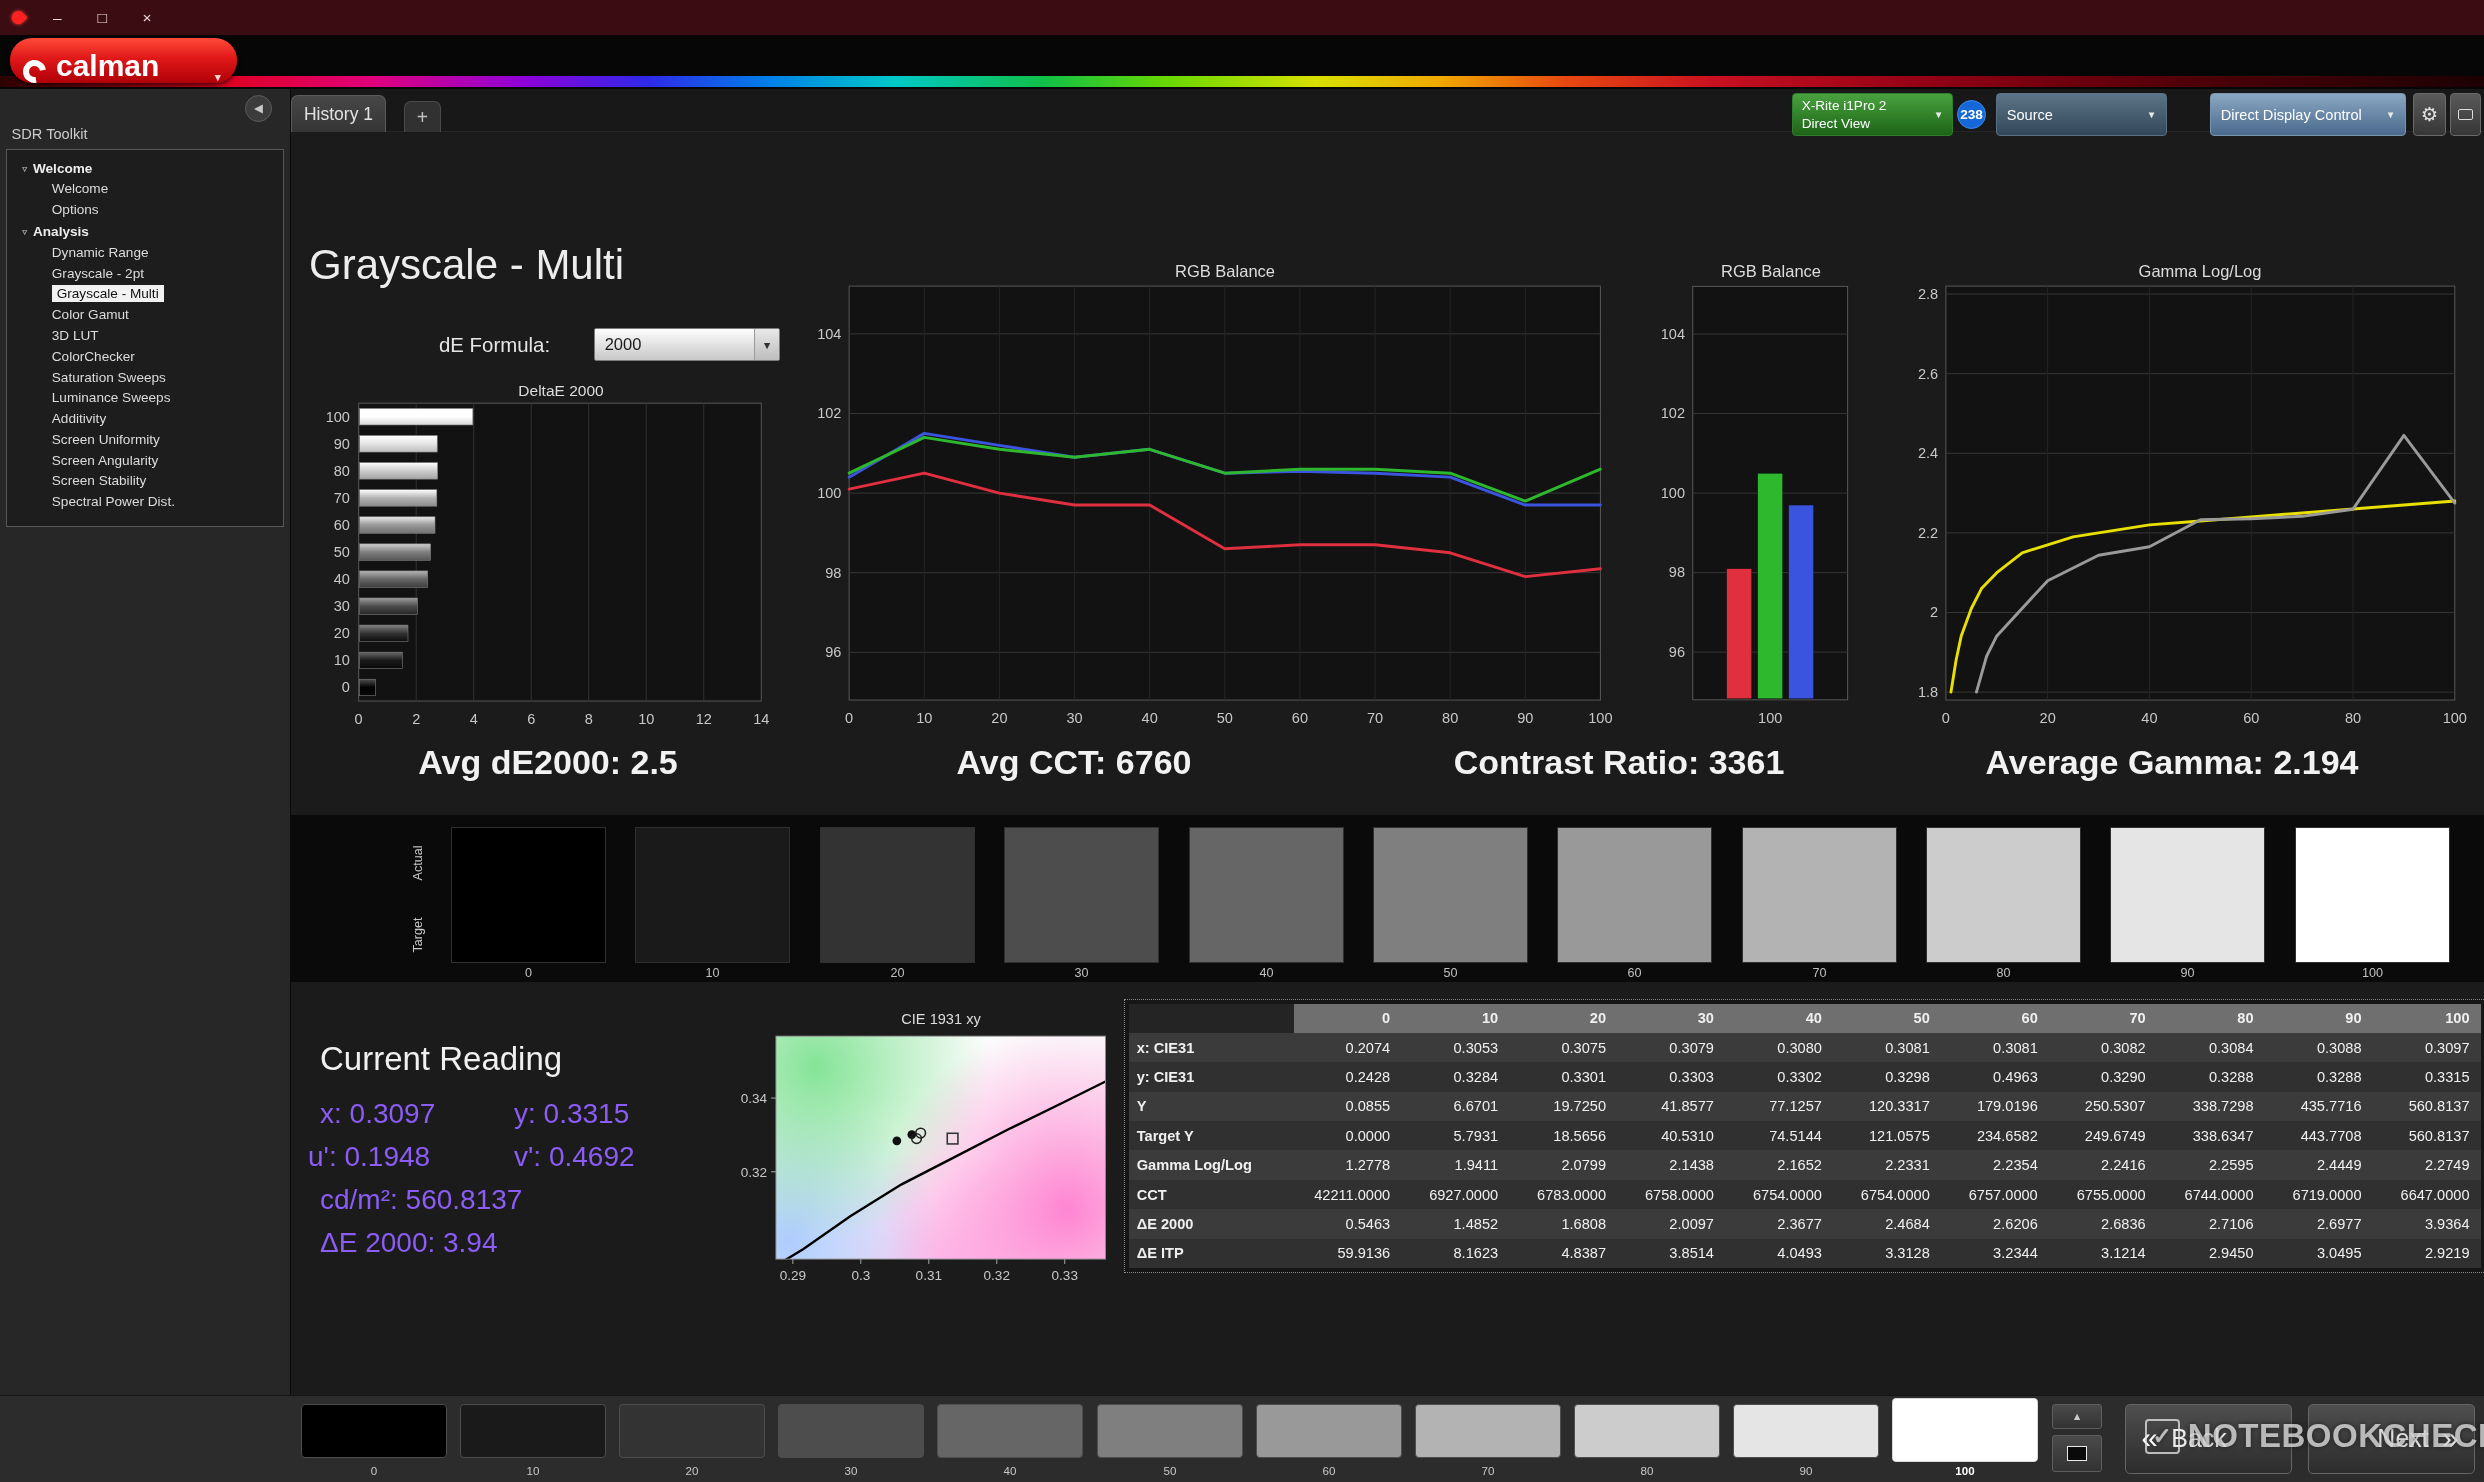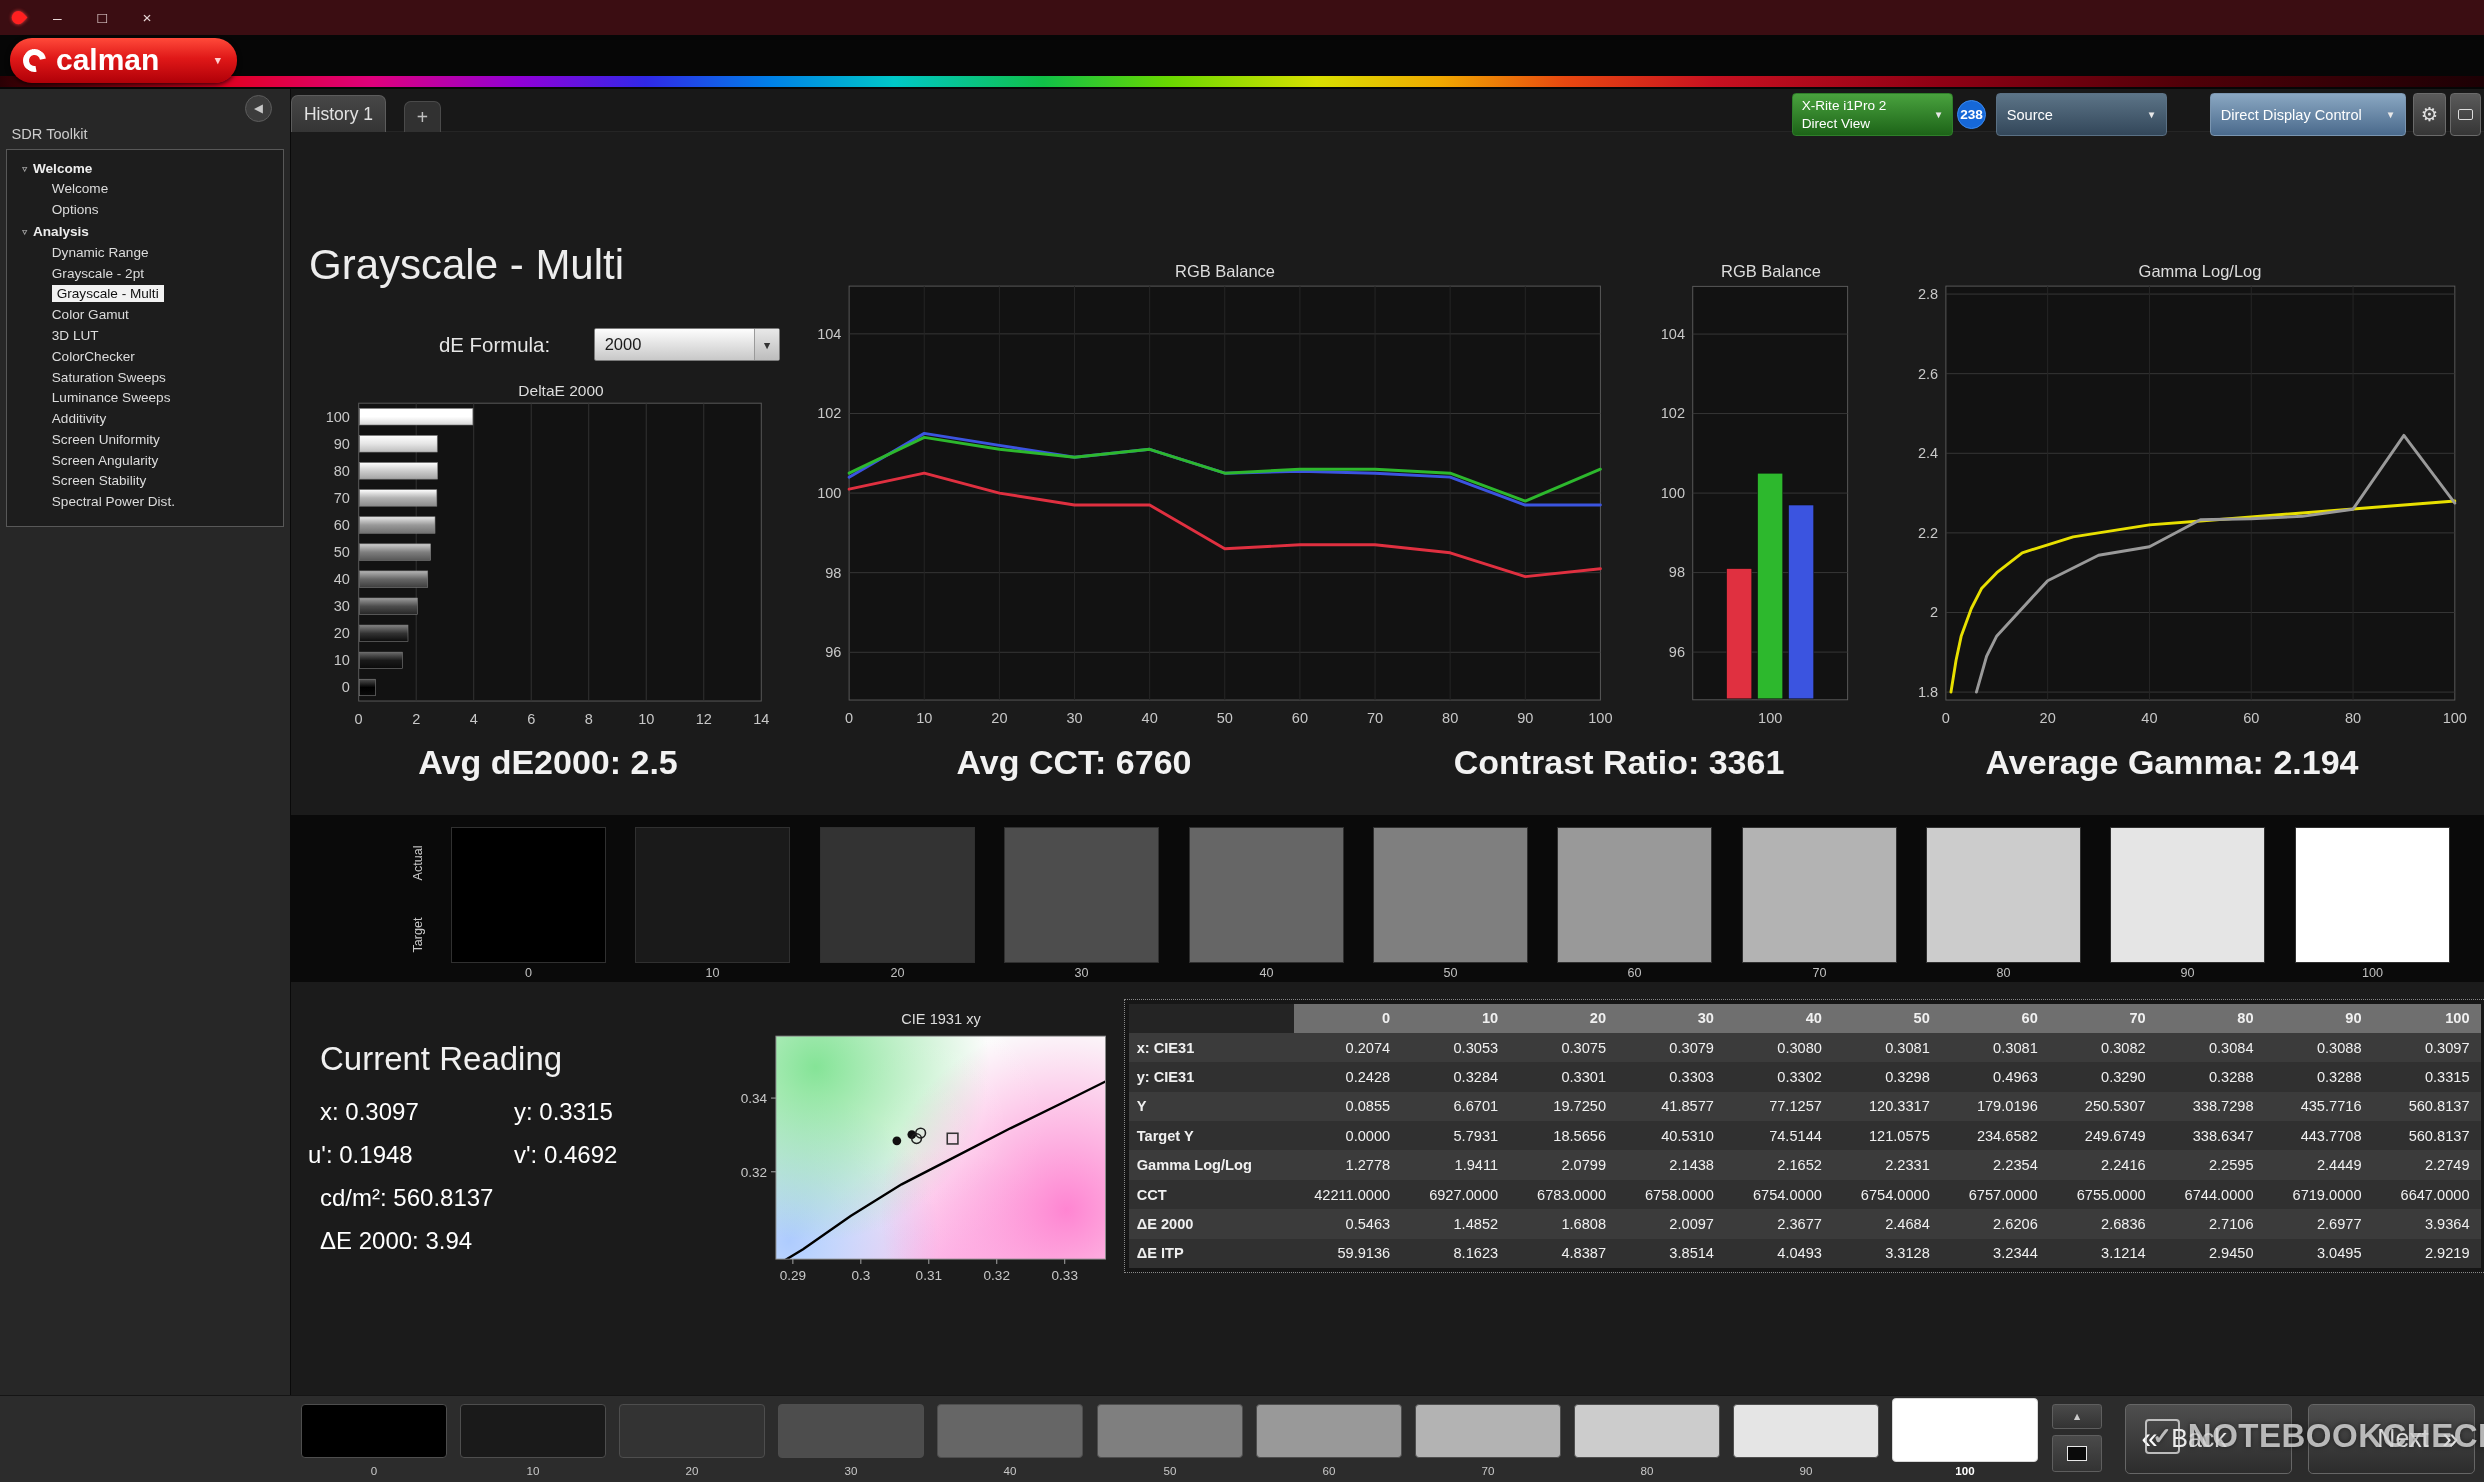--- a/index.html
+++ b/index.html
@@ -8,21 +8,21 @@
   svg{font-family:"Liberation Sans",sans-serif}
   
   .titlebar{position:absolute;left:0;top:0;width:2484px;height:35px;background:#3b0d12;display:flex;align-items:center;gap:11.6px;padding:0 11.6px}
   .drop-icon{width:12.6px;height:12.6px;background:#ff2020;border-radius:50% 0 50% 50%;transform:rotate(45deg);box-shadow:0 0 3.9px #ff4040;flex:none}
   .title-text{color:#e0b4b4;font-size:14.6px;flex:1;white-space:nowrap;overflow:hidden}
   .win-btns{display:flex;gap:1.9px}
   .win-btn{width:43px;height:29px;display:flex;align-items:center;justify-content:center;color:#e8d8d8;font-size:15.5px}
   
   .logobar{position:absolute;left:0;top:35px;width:2484px;height:54px;background:#060606}
   .rainbow{position:absolute;left:0;bottom:1.9px;width:100%;height:11.6px;background:linear-gradient(90deg,#2a0004 0%,#8f0010 5%,#e00020 9%,#e0007c 15%,#9000d8 21%,#3028e8 26%,#0080e8 31%,#00c8c8 36%,#10c048 42%,#68d800 47%,#d8e000 53%,#f0a800 58%,#e84810 63%,#c81020 69%,#900014 78%,#500008 88%,#1c0004 100%)}
-  .logo{position:absolute;left:9.7px;top:2.9px;width:227px;height:45px;border-radius:22px;background:linear-gradient(#ff4a3a 0%,#e01818 45%,#b00008 100%);display:flex;align-items:center;gap:9.7px;padding:0 13.6px;box-shadow:0 1.9px 5.8px rgba(0,0,0,.7)}
+  .logo{position:absolute;left:9.7px;top:2.9px;width:227px;height:45px;border-radius:22px;background:linear-gradient(#ff4a3a 0%,#e01818 45%,#b00008 100%);display:flex;align-items:flex-end;gap:9.7px;padding:0 13.6px;box-shadow:0 1.9px 5.8px rgba(0,0,0,.7)}
   .logo-c{width:23px;height:23px;border:6.8px solid #fff;border-radius:50%;border-right-color:transparent;transform:rotate(35deg);flex:none}
   .logo-text{color:#fff;font-size:30px;font-weight:bold;flex:1}
   .logo-arrow{color:#ffd0d0;font-size:10.7px}
   
   .toolbar-band{position:absolute;left:291px;top:89px;width:2193px;height:43px;background:#181818;border-bottom:1px solid #252525}
   .tab-history{position:absolute;left:291px;top:95px;width:95px;height:37px;background:linear-gradient(#474747,#353535);border:1px solid #5c5c5c;border-bottom:none;border-radius:6.8px 6.8px 0 0;color:#e2e2e2;font-size:17.5px;display:flex;align-items:center;justify-content:center}
   .tab-add{position:absolute;left:404px;top:101px;width:37px;height:31px;background:#313131;border:1px solid #4a4a4a;border-bottom:none;border-radius:6.8px 6.8px 0 0;color:#c0c0c0;font-size:19.4px;display:flex;align-items:center;justify-content:center}
   .meter-btn{position:absolute;left:1792px;top:93px;width:161px;height:43px;background:linear-gradient(#49a23e,#1d6418);border:1px solid #2f7f2a;border-radius:3.9px;color:#fff;display:flex;align-items:center;padding:0 8.7px}
   .meter-lines{flex:1;display:flex;flex-direction:column;line-height:1.3;font-size:13.6px}
   .dd-arrow{font-size:9.7px;color:#e8e8e8;margin-left:5.8px;flex:none}
@@ -52,21 +52,21 @@
   .stat{position:absolute;top:743px;transform:translateX(-50%);font-size:34px;font-weight:bold;color:#f2f2f2;white-space:nowrap}
   
   .swatch-strip{position:absolute;left:291px;top:815px;width:2193px;height:167px;background:#0a0a0a}
   .rot-label{position:absolute;left:109px;color:#c8c8c8;font-size:12.6px;transform:rotate(-90deg)}
   .rot-label.actual{top:41px}
   .rot-label.target{top:113px}
   .swatch{position:absolute;top:11.6px;width:155px;height:136px;border:1px solid #303030}
   .swatch-label{position:absolute;top:151px;width:155px;text-align:center;font-size:12.6px;color:#c0c0c0}
   
   .cr-title{position:absolute;left:320px;top:1040px;font-size:33px;color:#f0f0f0}
-  .cr{position:absolute;font-size:24px;color:#ffffff;white-space:nowrap}
+  .cr{position:absolute;font-size:28px;color:#8b5cf6;white-space:nowrap}
   
   .cie-bg{position:absolute;left:776px;top:1036px;width:330px;height:223px;background-color:#fbfbfb;background-image:radial-gradient(circle at 88% 78%,rgba(255,120,205,.9),rgba(255,120,205,0) 55%),radial-gradient(circle at 12% 14%,rgba(120,225,140,.9),rgba(120,225,140,0) 50%),radial-gradient(circle at 4% 92%,rgba(160,195,255,.85),rgba(160,195,255,0) 40%),radial-gradient(circle at 50% 110%,rgba(255,165,230,.7),rgba(255,165,230,0) 45%),radial-gradient(circle at 45% 40%,rgba(255,255,255,.9),rgba(255,255,255,0) 60%)}
   
   .datatable-wrap{position:absolute;left:1124px;top:999px;width:1362px;height:274px;border:1px dotted #8a8a8a;padding:3.9px;background:#161616}
   .datatable{width:100%;height:100%;border-collapse:collapse;font-size:14.6px;color:#f0f0f0;table-layout:fixed}
   .datatable th,.datatable td{padding:0 11.6px 0 0;text-align:right;white-space:nowrap;overflow:hidden}
   .datatable thead th{background:#6f6f6f;font-weight:bold;height:29px}
   .datatable thead th.lbl{background:#242424;width:165px}
   .datatable td.lbl{text-align:left;padding-left:7.8px;font-weight:bold}
   .datatable tbody tr:nth-child(odd){background:#3b3b3b}

